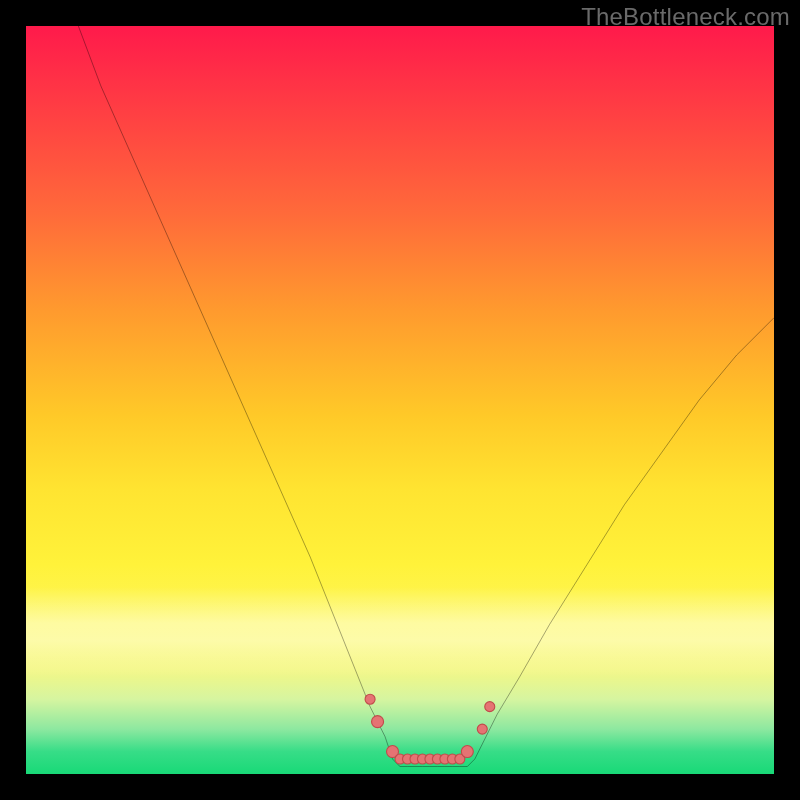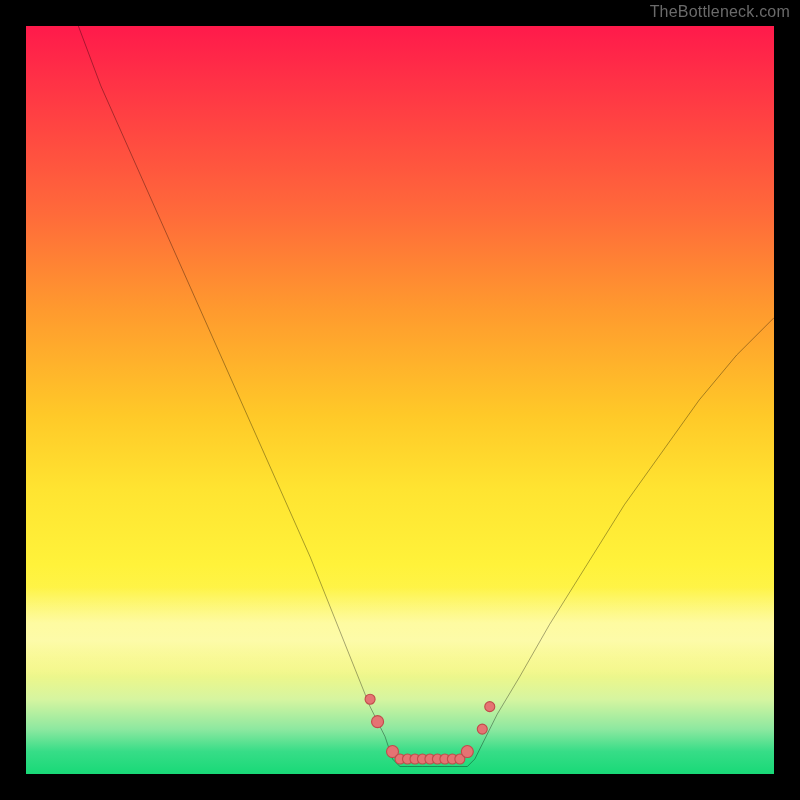--- a/index.html
+++ b/index.html
@@ -61,21 +61,21 @@
   svg.curve {
     position: absolute;
     left: 0; top: 0;
     width: 100%; height: 100%;
   }
   .attribution {
     position: absolute;
     top: 3px;
     right: 10px;
     color: #6a6a6a;
-    font-size: 16px;
+    font-size: 24px;
     font-weight: 500;
     letter-spacing: 0.2px;
     user-select: none;
   }
 </style>
 </head>
 <body>
 
 <div class="frame">
 

